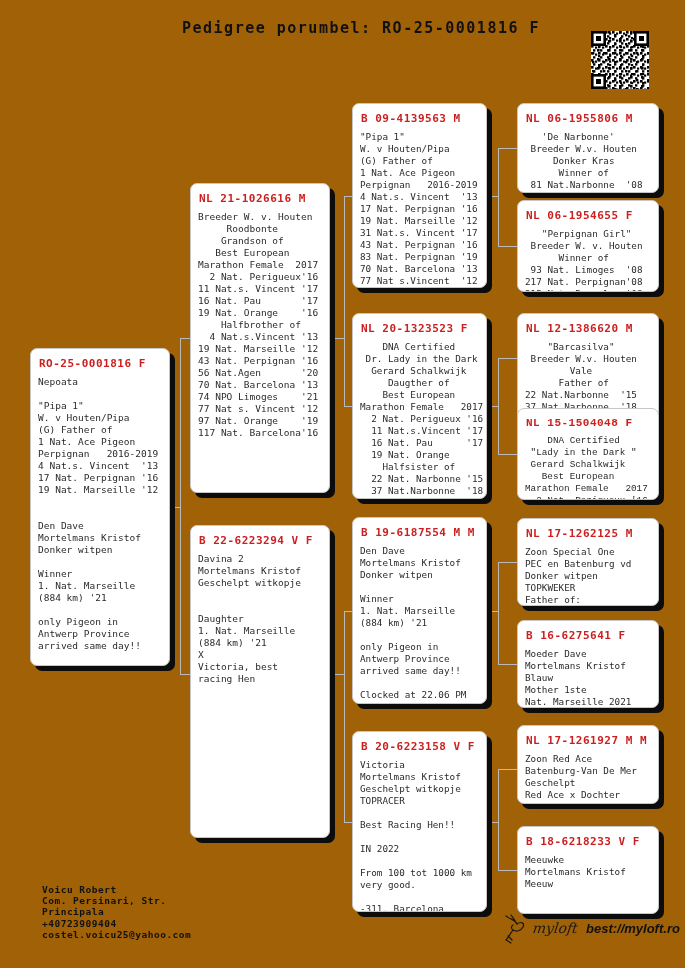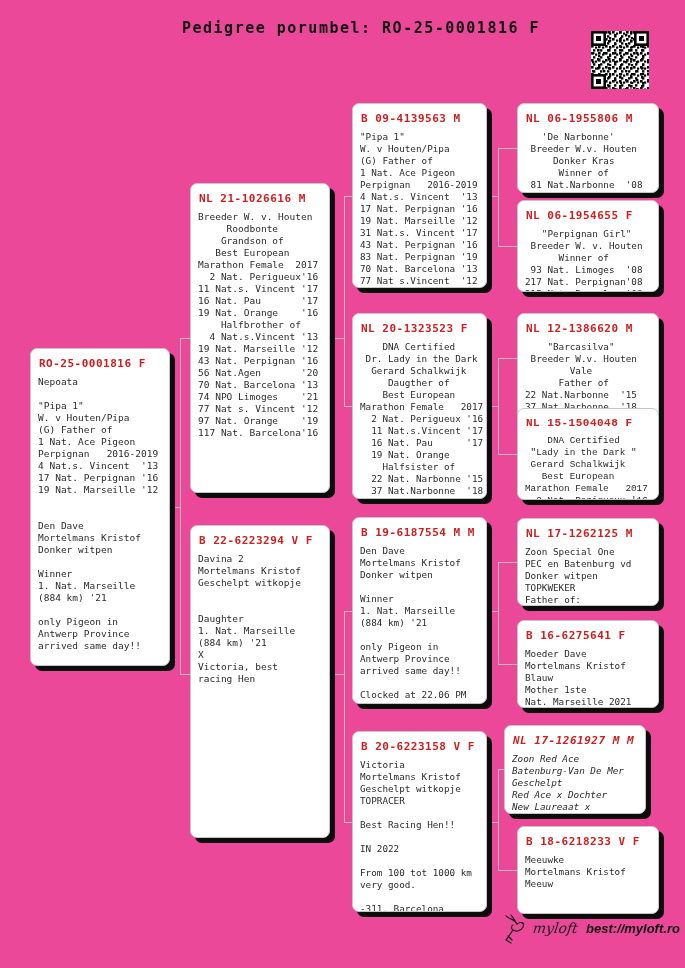--- a/index.html
+++ b/index.html
@@ -1,16 +1,16 @@
 <!DOCTYPE html>
 <html><head>
 <meta charset="utf-8">
 <style>
   html,body{margin:0;padding:0;background:#ffffff;}
-  #page{position:relative;width:685px;height:968px;background:#ec4899;overflow:hidden;
+  #page{position:relative;width:685px;height:968px;background:#a16207;overflow:hidden;
         font-family:"DejaVu Sans Mono",monospace;color:#222;}
   #doc-title{position:absolute;left:182px;top:19px;font-size:15px;font-weight:bold;
              letter-spacing:1.5px;color:#111;white-space:pre;}
   .box{position:absolute;background:#ffffff;border:1px solid #c6c6c6;border-radius:7px;
        box-shadow:5px 5px 0 0 #0c0c0c;padding:7px 7px;box-sizing:border-box;overflow:hidden;}
   .ring{font-size:11px;font-weight:bold;color:#cc1f1f;letter-spacing:0.5px;
         white-space:pre;margin:1px 0 6px 1px;}
   .bodytxt{font-size:9.5px;line-height:12px;white-space:pre;color:#2b2b2b;}
   .box.narrow .bodytxt{font-size:9.3px;letter-spacing:0;}
   .hl{position:absolute;height:1px;background:#b9b9b9;}
@@ -275,36 +275,41 @@
   </div>
   <div class="box narrow" style="left:517px;top:620px;width:142px;height:88px;">
     <div class="ring">B 16-6275641 F</div>
     <div class="bodytxt">Moeder Dave
 Mortelmans Kristof
 Blauw
 Mother 1ste
 Nat. Marseille 2021
   2. Nat. (884 km)</div>
   </div>
-  <div class="box narrow" style="left:504px;top:725px;width:142px;height:89px;font-style:italic;">
+  <div class="box narrow" style="left:517px;top:725px;width:142px;height:79px;">
     <div class="ring">NL 17-1261927 M M</div>
     <div class="bodytxt">Zoon Red Ace
 Batenburg-Van De Mer
 Geschelpt
 Red Ace x Dochter
 New Laureaat x
 Kleine Jade</div>
   </div>
   <div class="box narrow" style="left:517px;top:826px;width:142px;height:88px;">
     <div class="ring">B 18-6218233 V F</div>
     <div class="bodytxt">Meeuwke
 Mortelmans Kristof
 Meeuw</div>
   </div>
 
+  <div id="contact">Voicu Robert
+Com. Persinari, Str.
+Principala
++40723909404
+costel.voicu25@yahoo.com</div>
 
   <div id="brand">
     <svg class="bird" width="30" height="32" viewBox="0 0 30 32">
       <g fill="none" stroke="#161616" stroke-width="1.2" stroke-linecap="round">
         <path d="M3 2 C8 6 12 5 14 10 M8 1 C10 4 12 6 13 9"></path>
         <path d="M14 10 C18 7 22 9 20 13 C18 17 13 18 10 16 C8 15 8 12 10 11"></path>
         <path d="M10 16 C7 20 5 24 3 26 M5 22 L9 26 M3 26 L8 29"></path>
       </g>
     </svg>
     <span id="brand-script">myloft</span>

